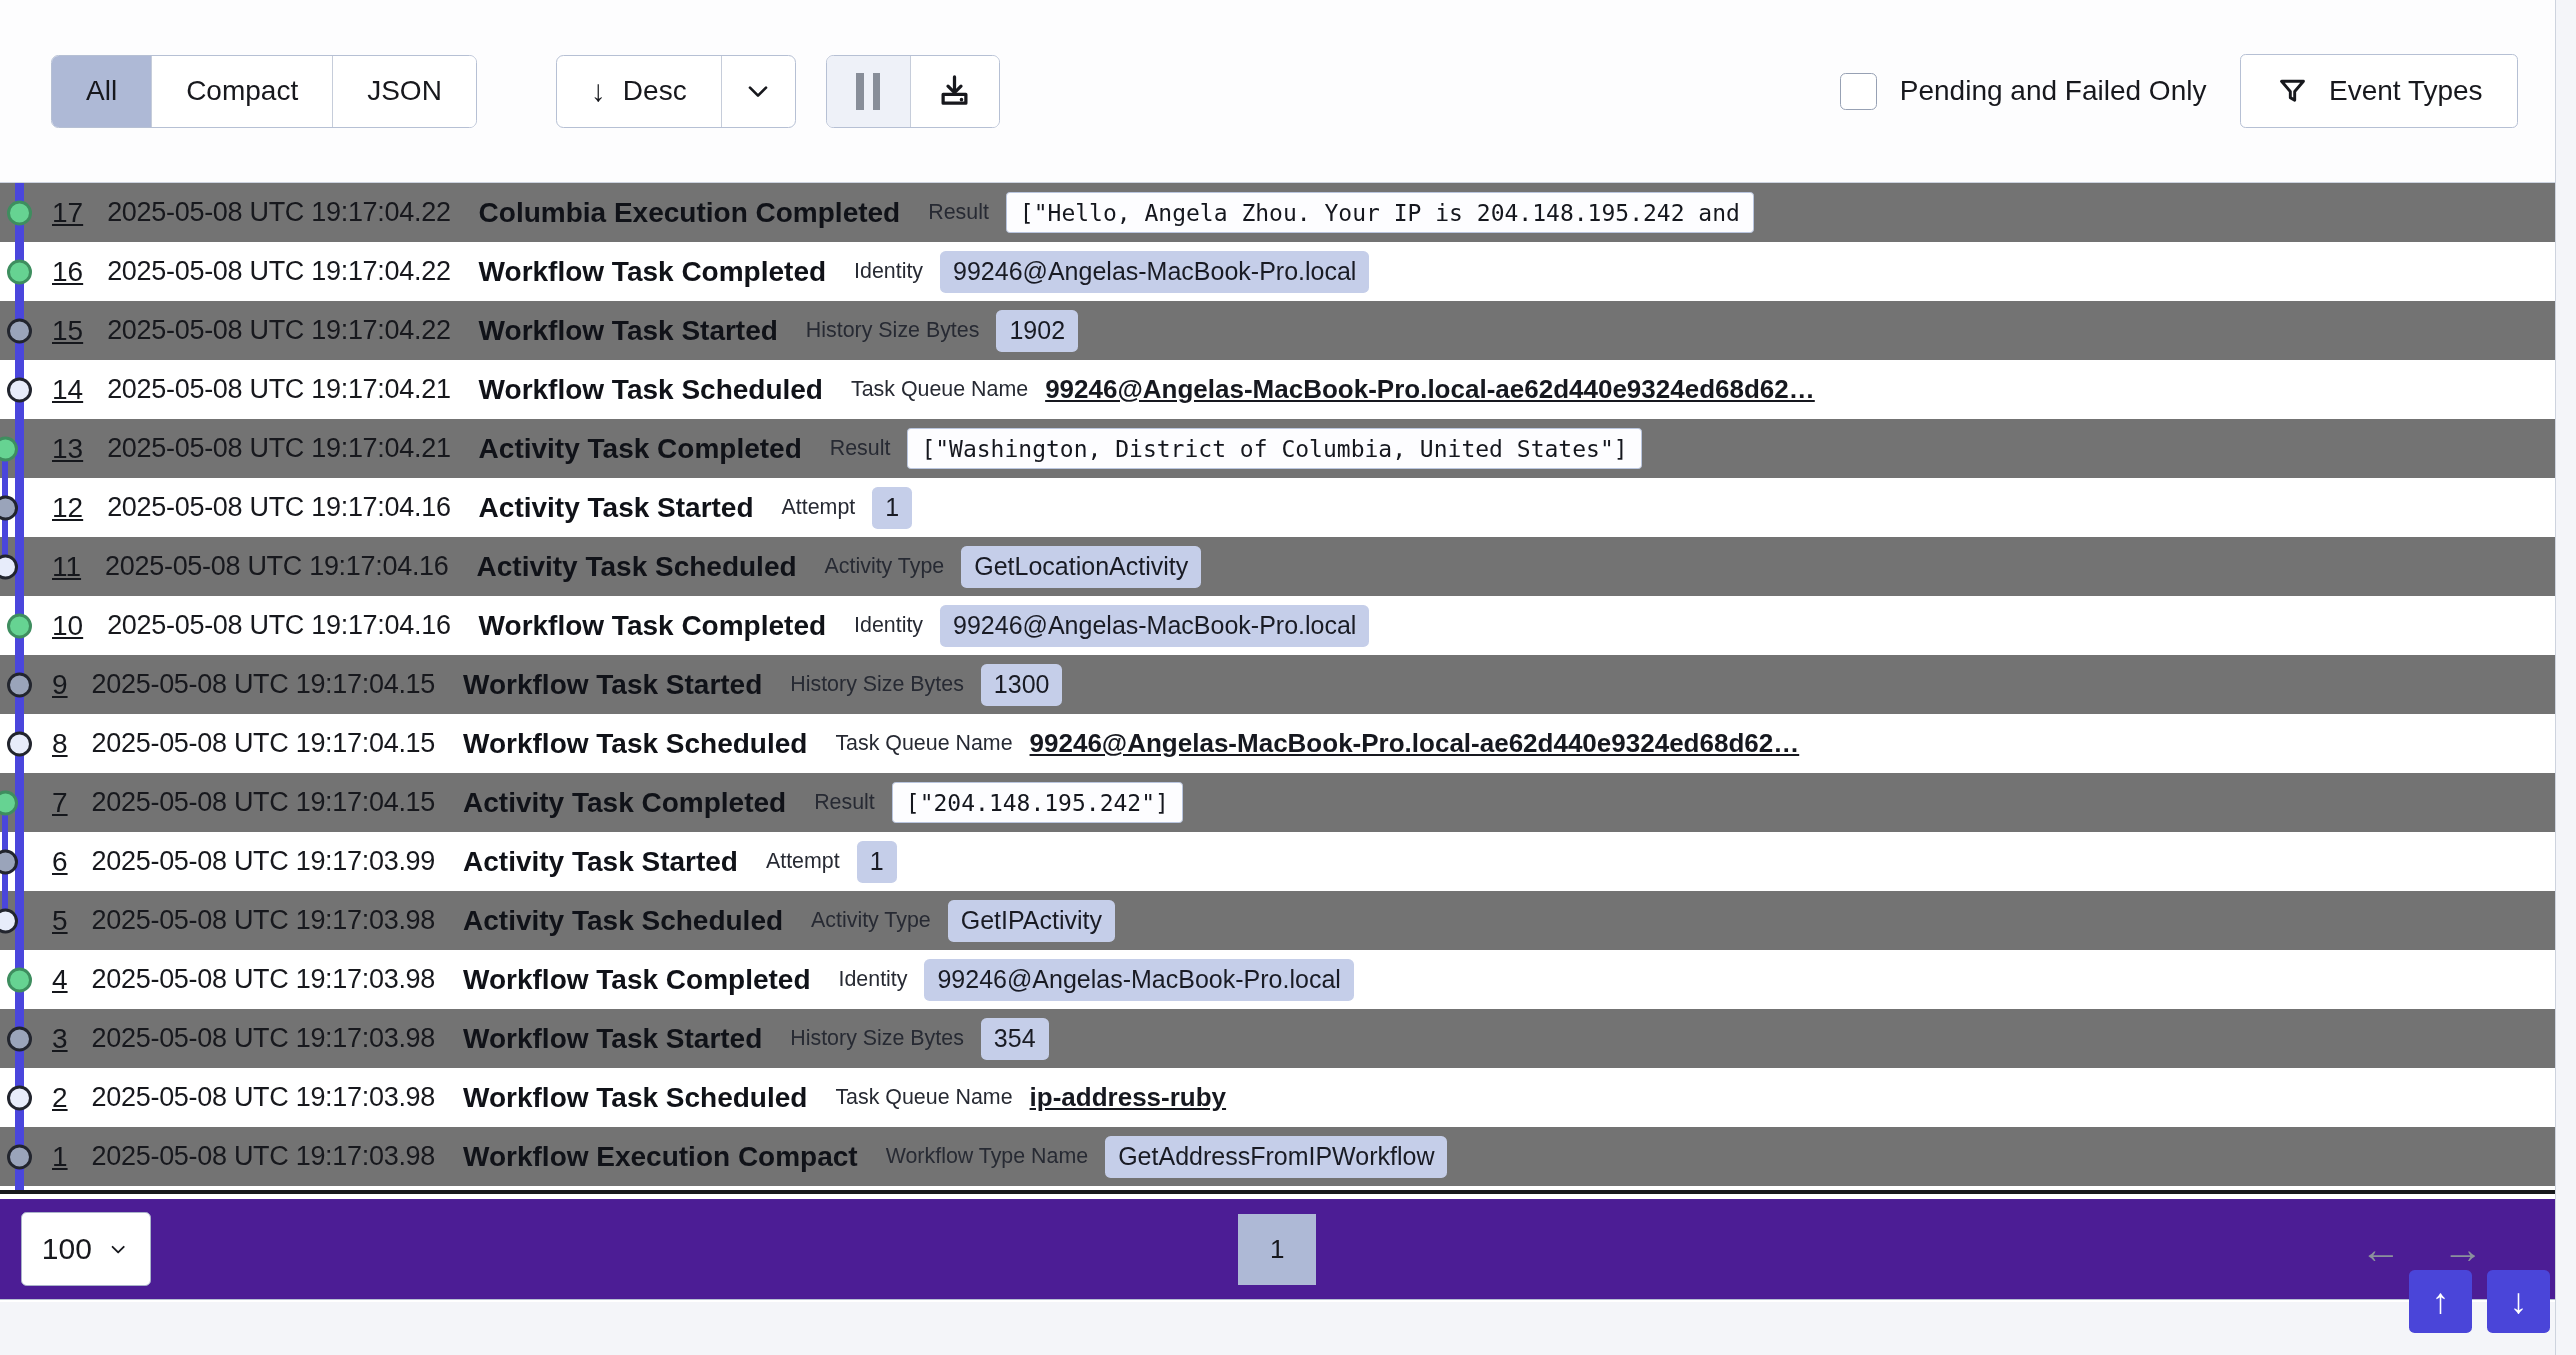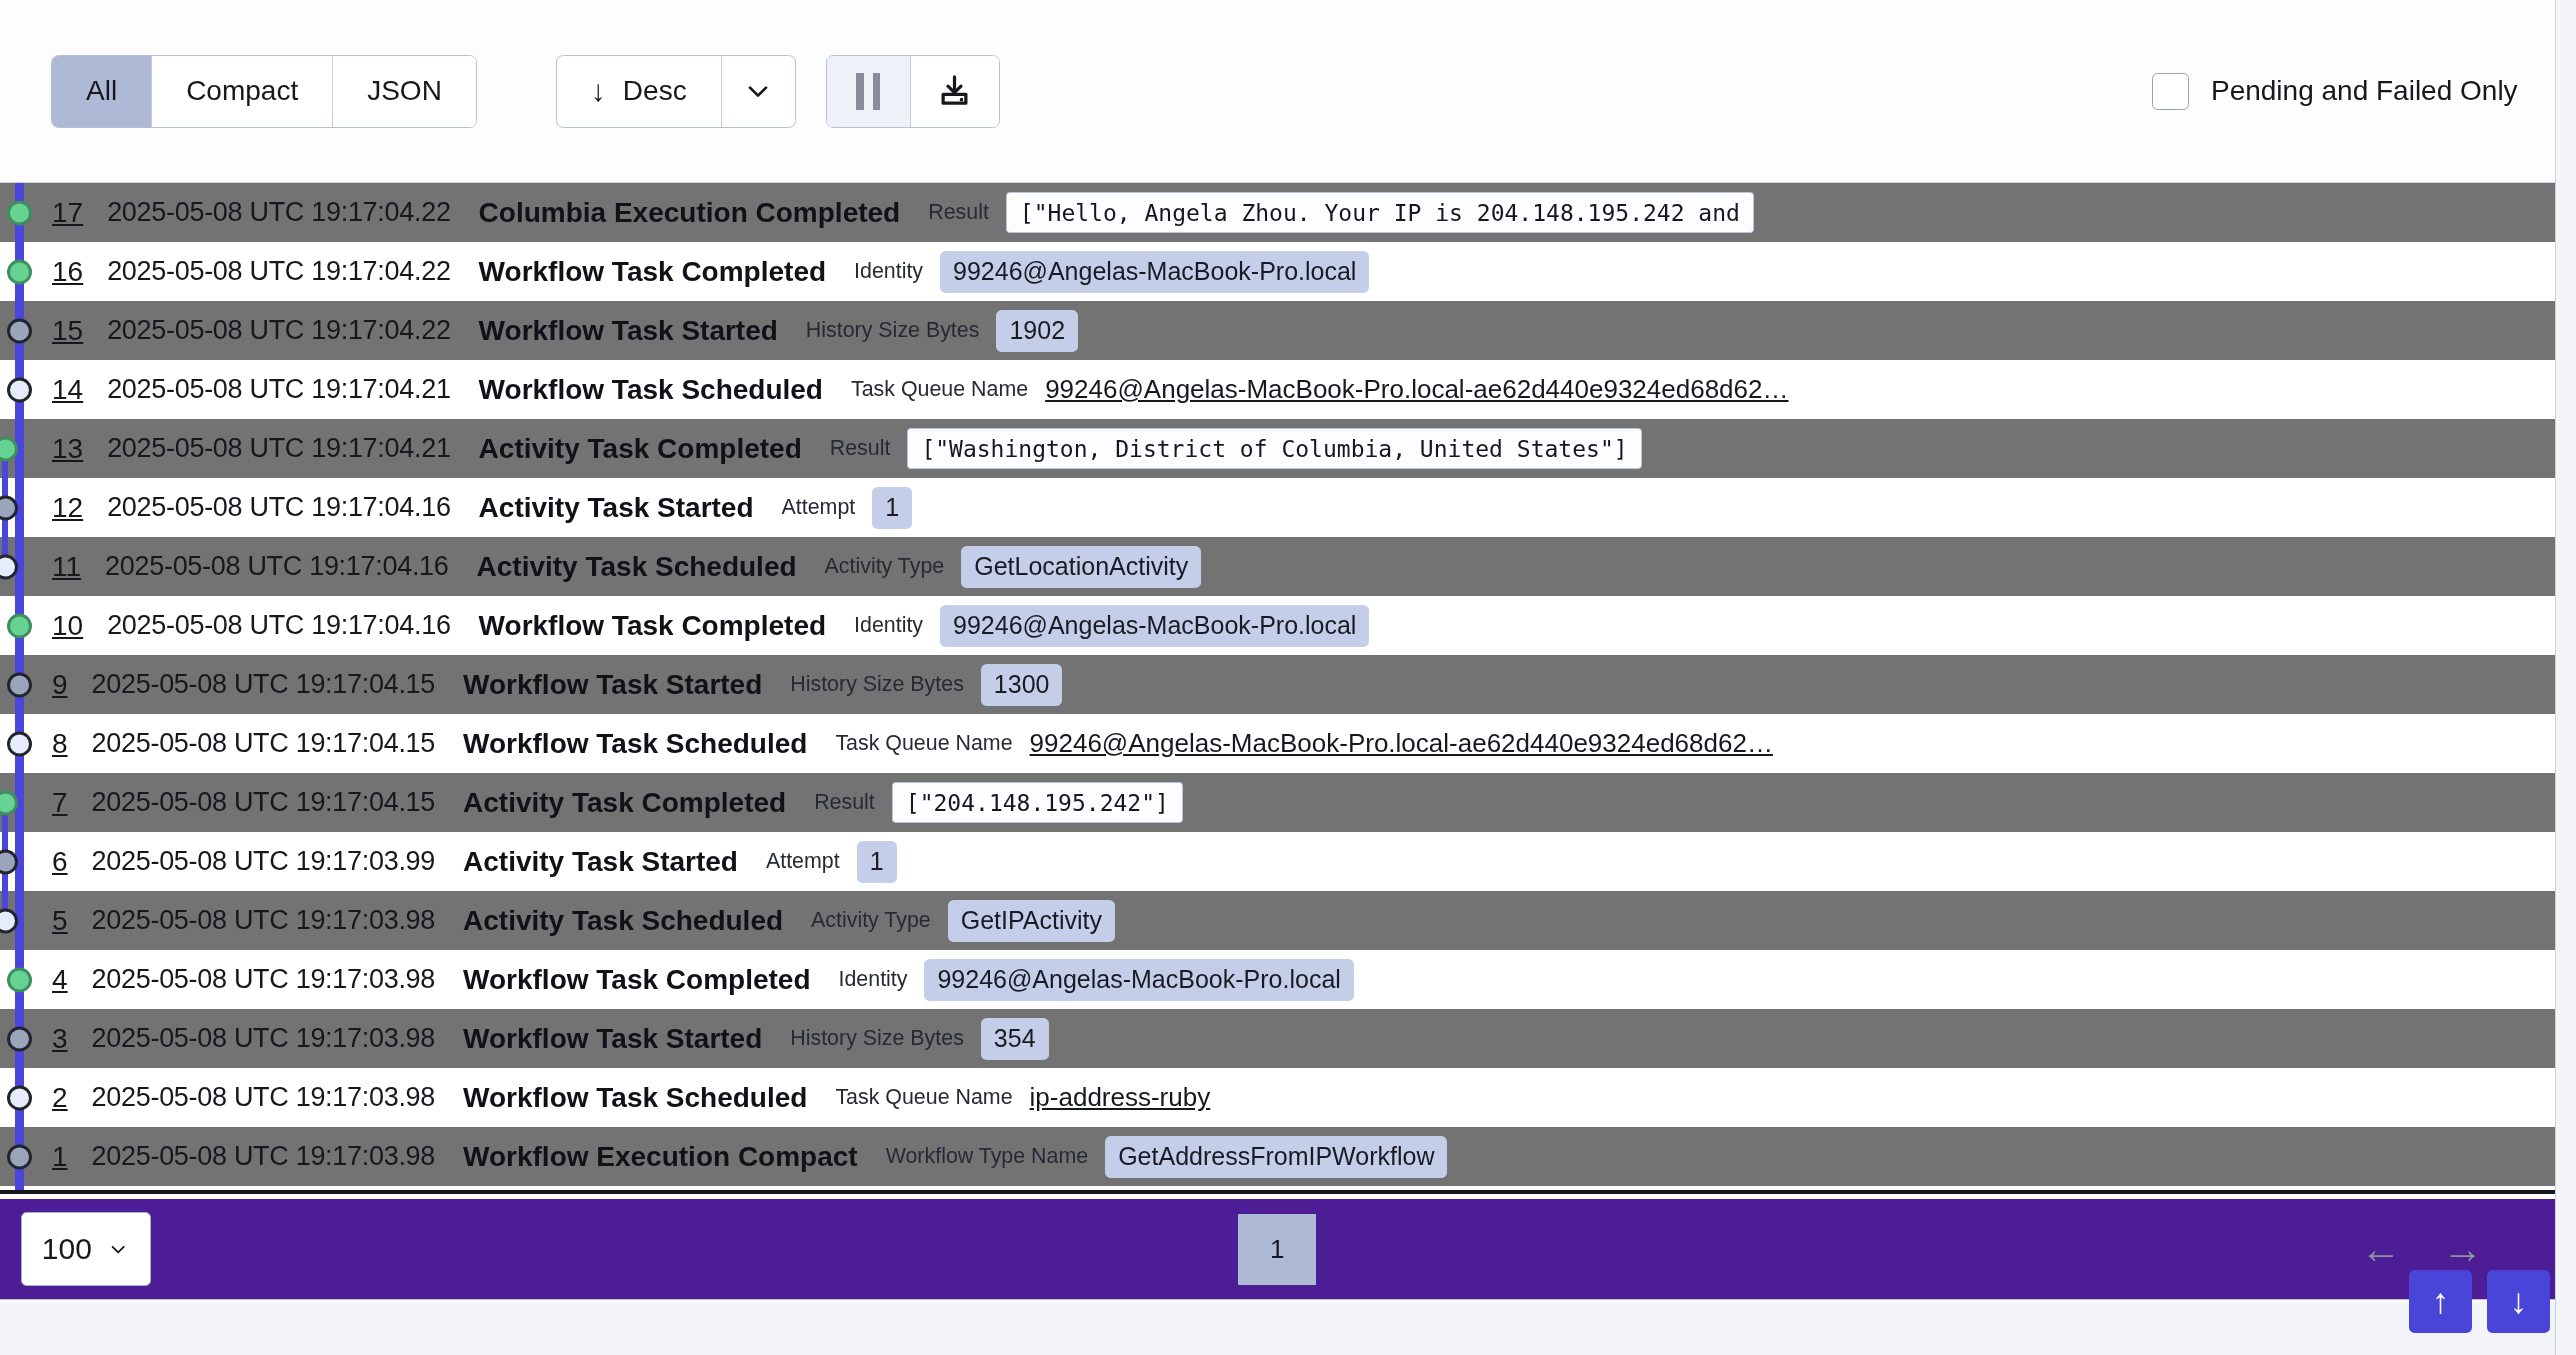--- a/index.html
+++ b/index.html
@@ -58,21 +58,21 @@
   .num  { font-size:28px; font-weight:500; text-decoration:underline; color:#15171c; margin-right:24px; }
   .ts   { font-size:27px; letter-spacing:-0.3px; margin-right:28px; white-space:nowrap; }
   .name { font-size:28px; font-weight:700; color:#101218; margin-right:28px; white-space:nowrap; }
   .attr { font-size:21.4px; color:#272a33; margin-right:17px; white-space:nowrap; }
   .val  { white-space:nowrap; }
   .val-badge { background:var(--c-badge-bg,#c5cee9); border-radius:5.6px; padding:6.5px 13px;
                font-size:25px; color:#191b24; }
   .val-code  { font-family:"DejaVu Sans Mono","Liberation Mono",monospace; font-size:23px;
                background:#fdfdff; border:1.9px solid #b9c5de; border-radius:3.7px; padding:6.5px 13px;
                color:#15171e; }
-  .val-link  { font-size:26px; font-weight:400; text-decoration:underline; color:#16181f; cursor:pointer; }
+  .val-link  { font-size:26px; font-weight:700; text-decoration:underline; color:#16181f; cursor:pointer; }
 
   
   .footer { position:absolute; top:1199px; left:0; right:21.4px; height:101px; background:#4c1d95;
             border-bottom:1.9px solid #b6c0d2; }
   .page-size { position:absolute; left:20.5px; top:13px; width:130px; height:74px;
                border:1.9px solid #a9b3c9; border-radius:5.6px; background:#fff;
                display:flex; align-items:center; justify-content:center; gap:15px;
                font-size:30px; cursor:pointer; }
   .page-btn { position:absolute; left:50%; top:15px; transform:translateX(-50%);
               width:78px; height:71px; background:var(--c-selected-bg,#aeb9d6);
@@ -131,20 +131,26 @@
             <path d="M8 8.7l4 4 4-4"></path>
           <path d="M5 13.8v5.4h14v-5.4z"></path>
           <circle cx="16.3" cy="17" r="1.1" fill="#17181d" stroke="none"></circle>
         </svg>
       </div>
     </div>
 
     <div class="toolbar-right">
       <span class="checkbox"></span>
       <span class="cb-label">Pending and Failed Only</span>
+      <div class="event-types-btn">
+        <svg class="stroke" width="35" height="35" viewBox="0 0 24 24">
+          <path d="M4.5 5h15l-6 7v6l-3-1.8v-4.2z"></path>
+        </svg>
+        <span>Event Types</span>
+      </div>
     </div>
   </div>
 
   <div class="table">
     <div class="mainline"></div>
     <div>
         <div class="row striped">
 
       <span class="dot dot-green"></span>
       <a class="num">17</a>

